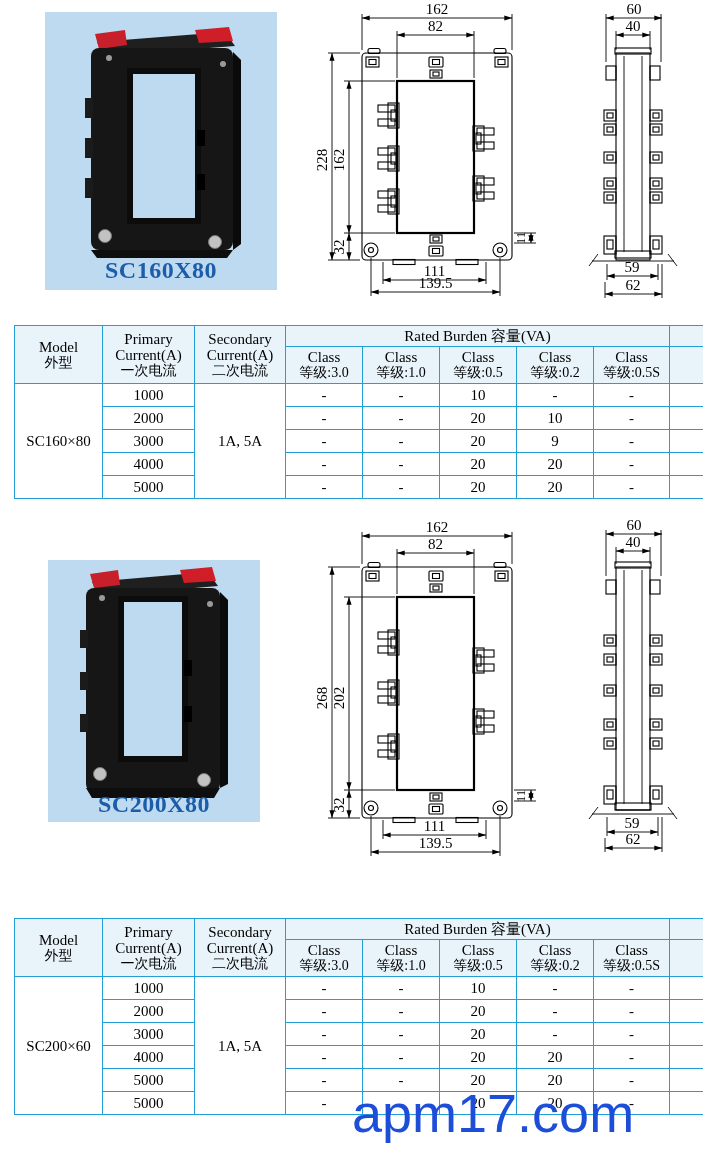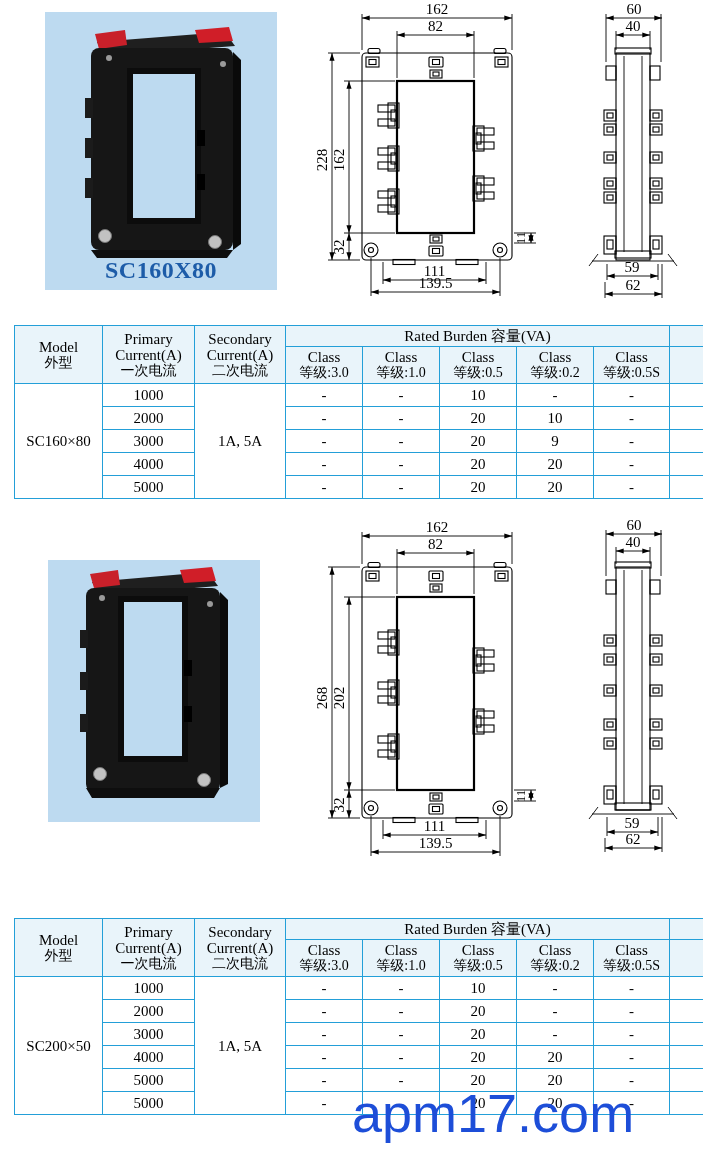--- a/index.html
+++ b/index.html
@@ -301,20 +301,21 @@
     <rect x="32" y="112" width="8" height="18" fill="#1b1b1b"></rect>
     <rect x="32" y="154" width="8" height="18" fill="#1b1b1b"></rect>
     <rect x="136" y="100" width="8" height="16" fill="#000"></rect>
     <rect x="136" y="146" width="8" height="16" fill="#000"></rect>
     <circle cx="54" cy="38" r="3" fill="#9a9a9a"></circle>
     <circle cx="162" cy="44" r="3" fill="#9a9a9a"></circle>
     <circle cx="52" cy="214" r="6.5" fill="#c2c2c2" stroke="#777"></circle>
     <circle cx="156" cy="220" r="6.5" fill="#c2c2c2" stroke="#777"></circle>
     <polygon points="38,228 172,228 166,238 44,238" fill="#0e0e0e"></polygon>
   </svg>
+  <div class="plabel" style="bottom:4px">SC200X80</div>
 </div>
 
 <svg class="abs" style="left:298px;top:520px" width="245" height="360" viewBox="0 0 245 360">
   <defs>
       <marker id="af2" viewBox="0 0 10 10" refX="9.5" refY="5" markerWidth="9" markerHeight="9" orient="auto-start-reverse">
         <path d="M0,1.8 L9.5,5 L0,8.2 z" fill="#000"></path>
       </marker>
     </defs>
   <g class="ln">
     <rect x="64" y="47" width="150" height="251" rx="4"></rect>
@@ -491,21 +492,21 @@
             <div>Class</div>
             <div class="cn">等级:0.2</div>
           </td>
   <td class="hbg">
             <div>Class</div>
             <div class="cn">等级:0.5S</div>
           </td>
   <td class="hbg ghost"></td>
 </tr>
 <tr class="br">
-  <td rowspan="6">SC200×50</td>
+  <td rowspan="6">SC200×60</td>
   <td>1000</td>
   <td rowspan="6">1A, 5A</td>
   <td>-</td>
   <td>-</td>
   <td>10</td>
   <td>-</td>
   <td>-</td>
   <td class="ghost"></td>
 </tr>
 <tr class="br">

